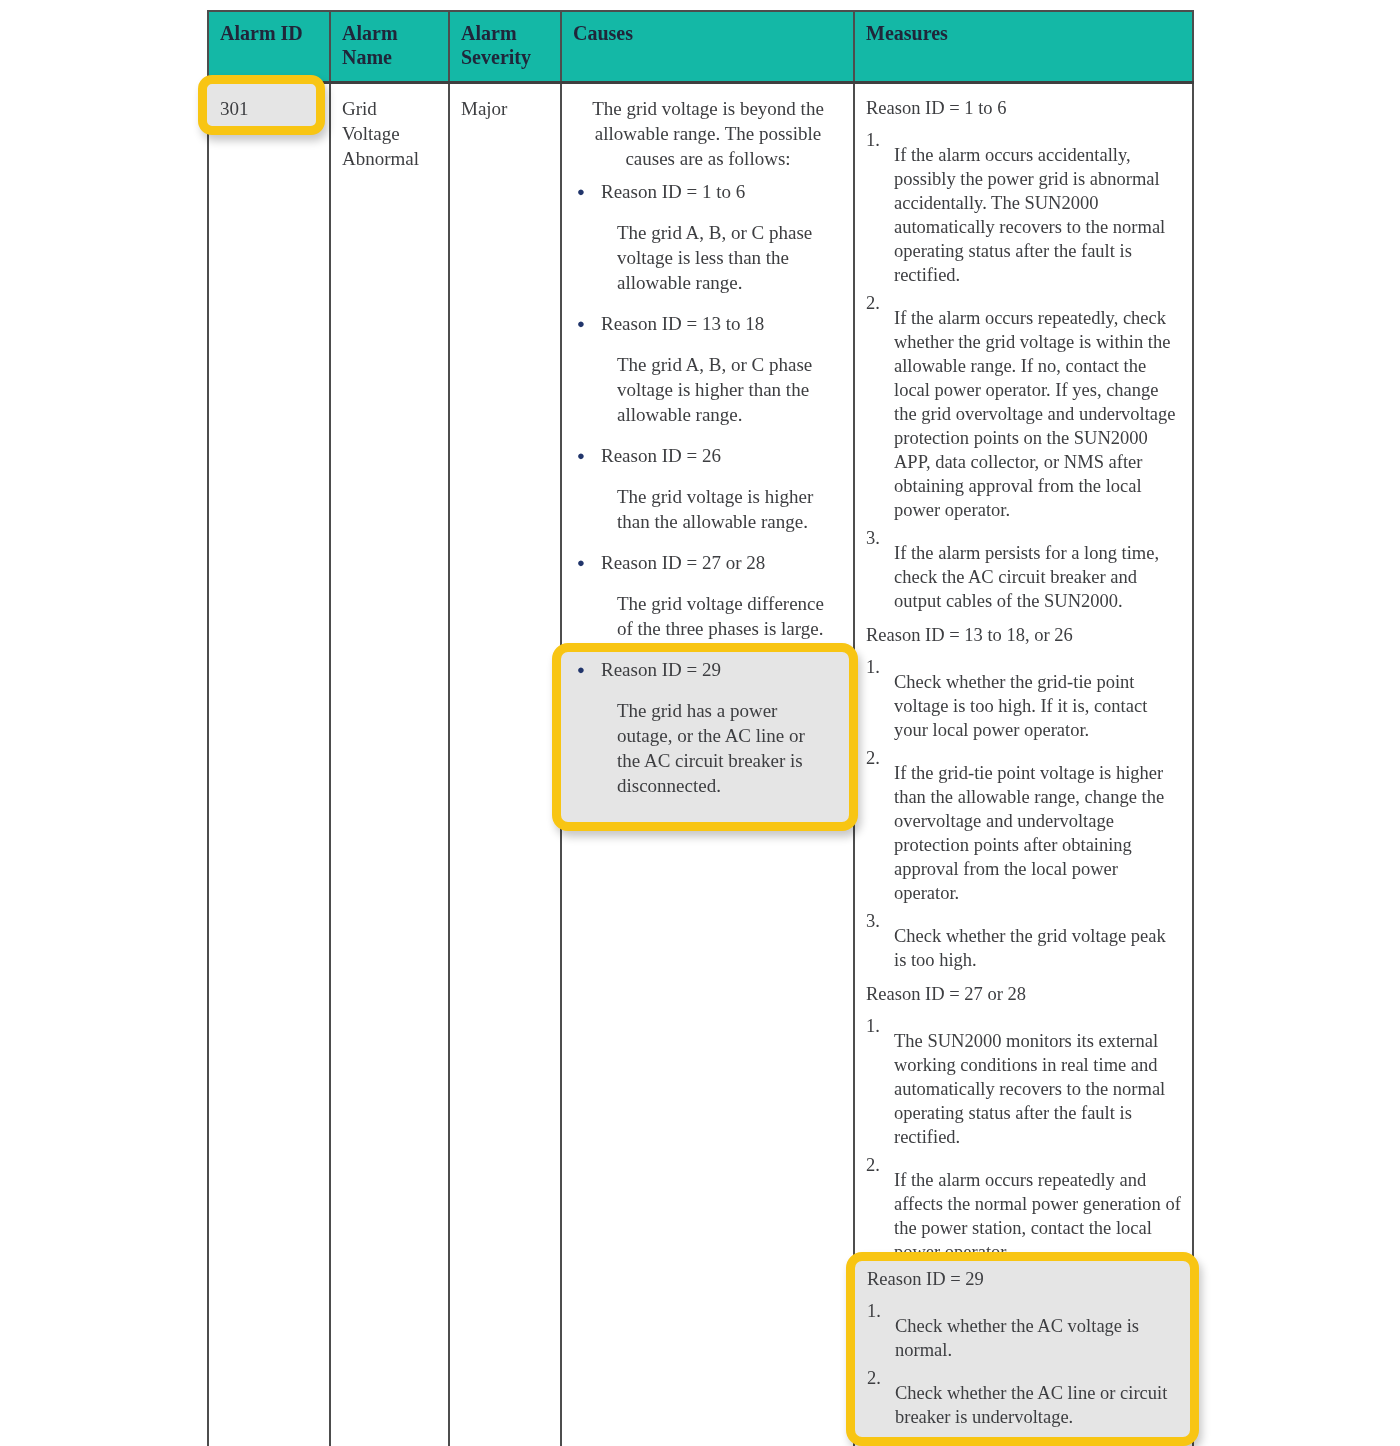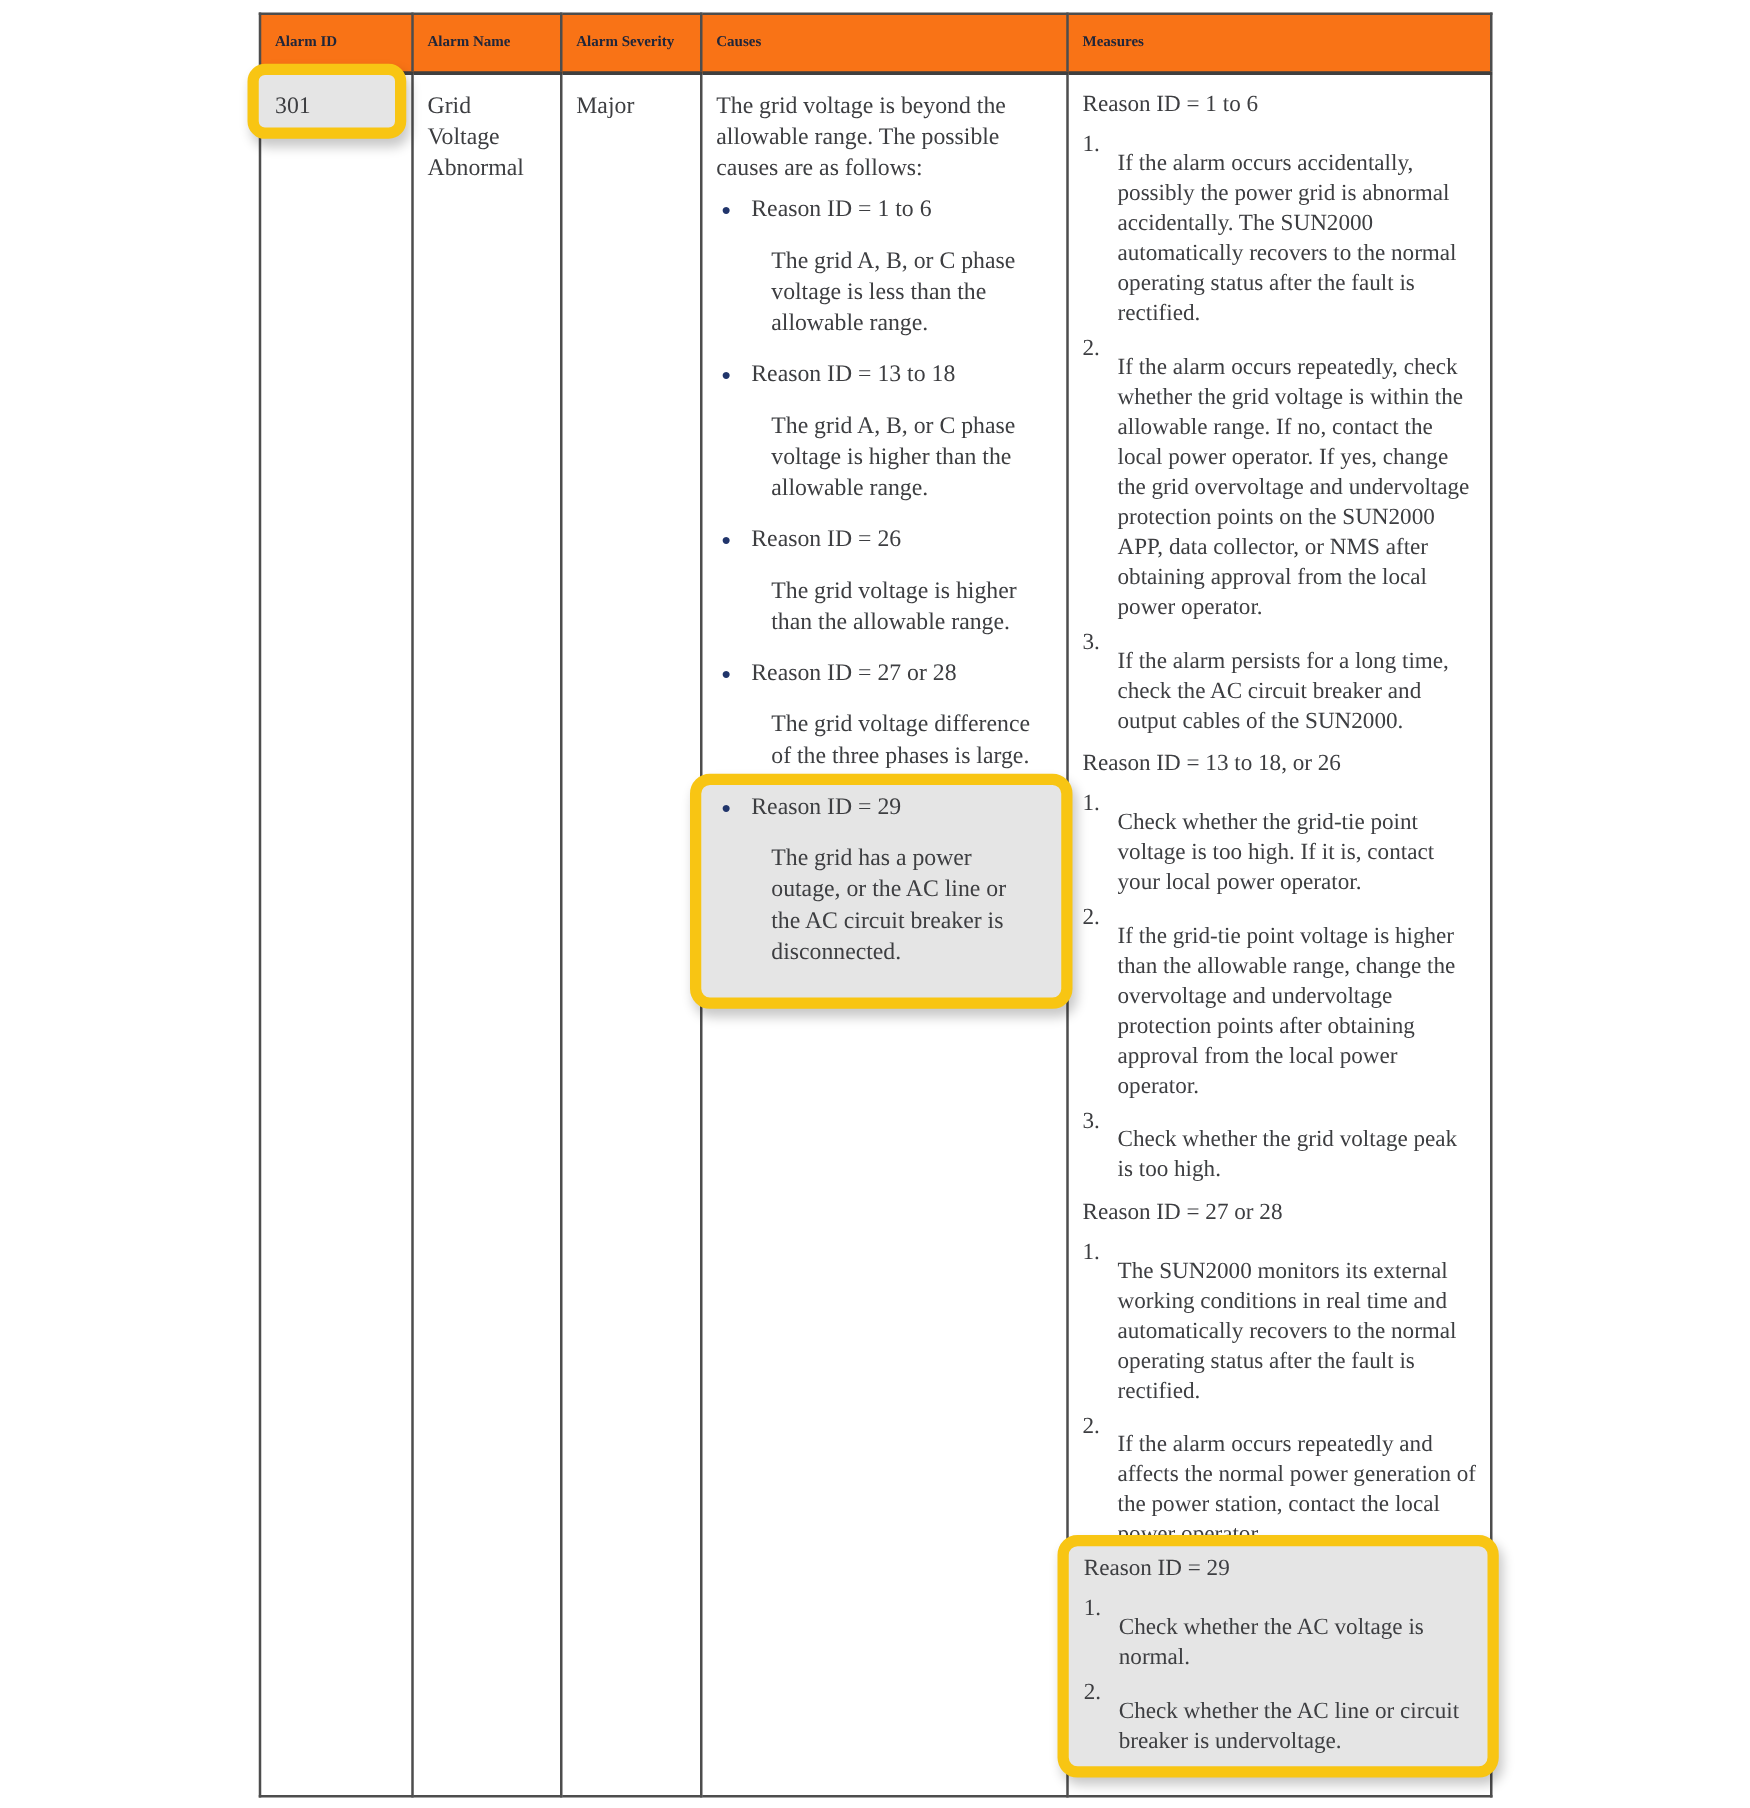--- a/index.html
+++ b/index.html
@@ -15,28 +15,28 @@
     font-family:"Liberation Serif", serif; color:var(--ink);
   }
   .stage{position:absolute;inset:0;}
 
   table.fault{
     position:absolute;left:207px;top:10px;width:985px;
     border-collapse:collapse;table-layout:fixed;background:#fff;
   }
   th,td{border:2px solid var(--border);vertical-align:top;text-align:left;}
   th{
-    background:#f97316;border-bottom:3px solid #3f3f3f;
-    font-size:12px;line-height:24px;font-weight:bold;color:var(--head-ink);
+    background:#14b8a6;border-bottom:3px solid #3f3f3f;
+    font-size:20px;line-height:24px;font-weight:bold;color:var(--head-ink);
     padding:9px 8px 12px 11px;
   }
   td{padding:12px 10px 14px 11px;font-size:19px;line-height:25px;}
 
   
-  .causes .intro{margin:0 0 8px;}
+  .causes .intro{margin:0 0 8px;text-align:center;}
   .bullet{position:relative;padding-left:28px;margin:0 0 8px;}
   .b-head{margin:0 0 6px;}
   .b-head::before{
     content:"\25CF";position:absolute;left:4px;top:0;
     font-size:13px;line-height:25px;color:var(--bullet);
   }
   .b-detail{margin:16px;}
 
   
   .measures{font-size:18.5px;line-height:24px;}

